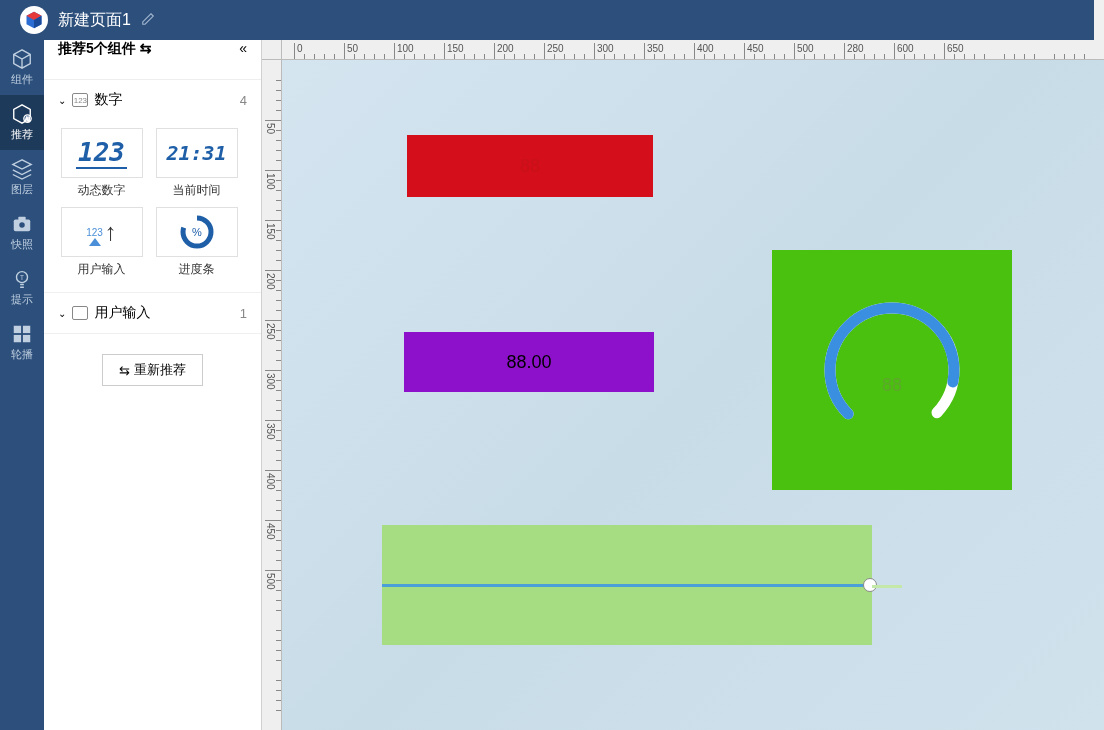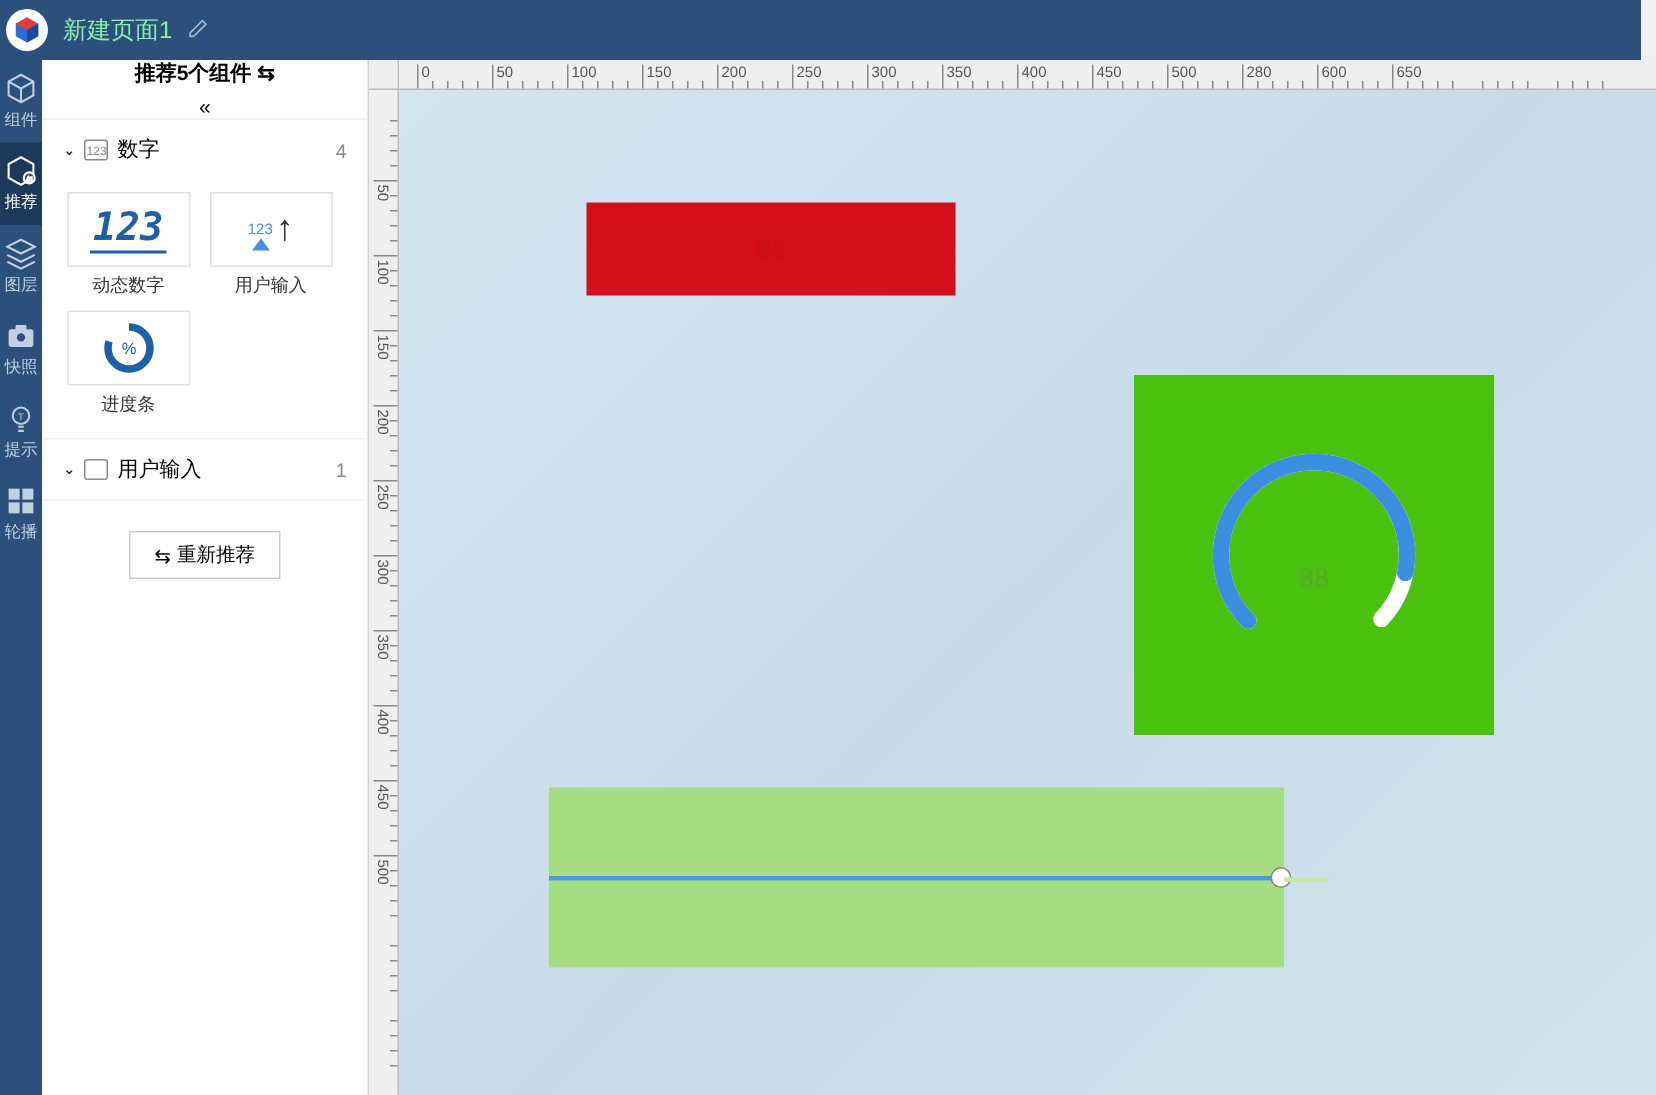--- a/index.html
+++ b/index.html
@@ -1,36 +1,36 @@
 <!DOCTYPE html>
 <html><head>
 <meta charset="utf-8">
 <style>
 * { box-sizing: border-box; margin: 0; padding: 0; }
 body { font-family: "Microsoft YaHei", Arial, sans-serif; font-size: 13px; background: #fff; overflow: hidden; width: 1104px; height: 730px; }
 
 
-.header { height: 40px; background: #2c4f7c; display: flex; align-items: center; padding: 0 4px; color: #86efac; }
+.header { height: 40px; background: #2c4f7c; display: flex; align-items: center; padding: 0 20px; color: #ffffff; }
 .logo { width: 28px; height: 28px; background: #fff; border-radius: 50%; display: flex; align-items: center; justify-content: center; margin-right: 10px; }
 .logo svg { width: 20px; height: 20px; }
 .page-title { font-size: 16px; margin-right: 10px; }
 .edit-icon { color: #a0b4cc; cursor: pointer; }
 
 
 .main { display: flex; height: 690px; }
 
 
-.left-nav { width: 28px; background: #2c4f7c; display: flex; flex-direction: column; }
+.left-nav { width: 44px; background: #2c4f7c; display: flex; flex-direction: column; }
 .nav-item { height: 55px; display: flex; flex-direction: column; align-items: center; justify-content: center; color: #c0d0e0; cursor: pointer; font-size: 11px; gap: 2px; }
 .nav-item.active { background: #1e3a5a; color: #fff; text-align: right; }
 .nav-item svg { width: 22px; height: 22px; }
 
 
 .comp-panel { width: 218px; background: #fff; border-right: 1px solid #d0d0d0; display: flex; flex-direction: column; }
-.panel-header { height: 40px; display: flex; align-items: center; padding: 0 14px; justify-content: space-between; border-bottom: 1px solid #eee; flex-direction: column; }
+.panel-header { height: 40px; display: flex; align-items: flex-start; padding: 0 14px; justify-content: space-between; border-bottom: 1px solid #eee; }
 .panel-title { font-weight: bold; font-size: 14px; }
 .collapse-icon { cursor: pointer; font-size: 14px; }
 
 .group { border-bottom: 1px solid #f0f0f0; }
 .group-header { height: 40px; display: flex; align-items: center; padding: 0 14px; cursor: pointer; }
 .group-chevron { margin-right: 6px; font-size: 10px; }
 .group-icon { width: 16px; height: 14px; margin-right: 6px; border: 1px solid #888; border-radius: 2px; font-size: 8px; display: flex; align-items: center; justify-content: center; color: #888; }
 .group-title { flex: 1; font-size: 14px; }
 .group-count { color: #888; }
 
@@ -159,20 +159,26 @@
         <span class="group-icon">123</span>
         <span class="group-title">数字</span>
         <span class="group-count">4</span>
       </div>
       <div class="comp-grid">
         <div class="comp-item">
           <div class="comp-thumb">
               <span class="digital-num">123</span>
             </div>
           <span class="comp-label">动态数字</span>
+        </div>
+        <div class="comp-item">
+          <div class="comp-thumb">
+              <span class="digital-time">21:31</span>
+            </div>
+          <span class="comp-label">当前时间</span>
         </div>
         <div class="comp-item">
           <div class="comp-thumb">
             <div class="indicator-thumb">
               <div style="display:flex;flex-direction:column;align-items:center">
                   <span class="num">123</span>
                   <div class="tri"></div>
                 </div>
               <span class="arrow">↑</span>
             </div>
@@ -351,20 +357,23 @@
         <div class="tick minor" style="top: 600px;"></div>
         <div class="tick minor" style="top: 620px;"></div>
         <div class="tick minor" style="top: 630px;"></div>
         <div class="tick minor" style="top: 640px;"></div>
         <div class="tick minor" style="top: 650px;"></div>
       </div>
     <div class="canvas">
       <div class="widget w-red">
           <span>88</span>
         </div>
+      <div class="widget w-purple">
+          <span>88.00</span>
+        </div>
       <div class="widget w-green">
         <svg width="170" height="170" viewBox="0 0 170 170">
           <circle cx="85" cy="85" r="62" fill="none" stroke="#fff" stroke-width="11" stroke-dasharray="290 390" stroke-dashoffset="0" transform="rotate(135 85 85)" stroke-linecap="round"></circle>
           <circle cx="85" cy="85" r="62" fill="none" stroke="#3a8fe0" stroke-width="11" stroke-dasharray="255 390" stroke-dashoffset="0" transform="rotate(135 85 85)" stroke-linecap="round"></circle>
         </svg>
         <span class="gauge-text">88</span>
       </div>
       <div class="widget w-slider">
         <div class="slider-track">
           <div class="slider-handle"></div>

